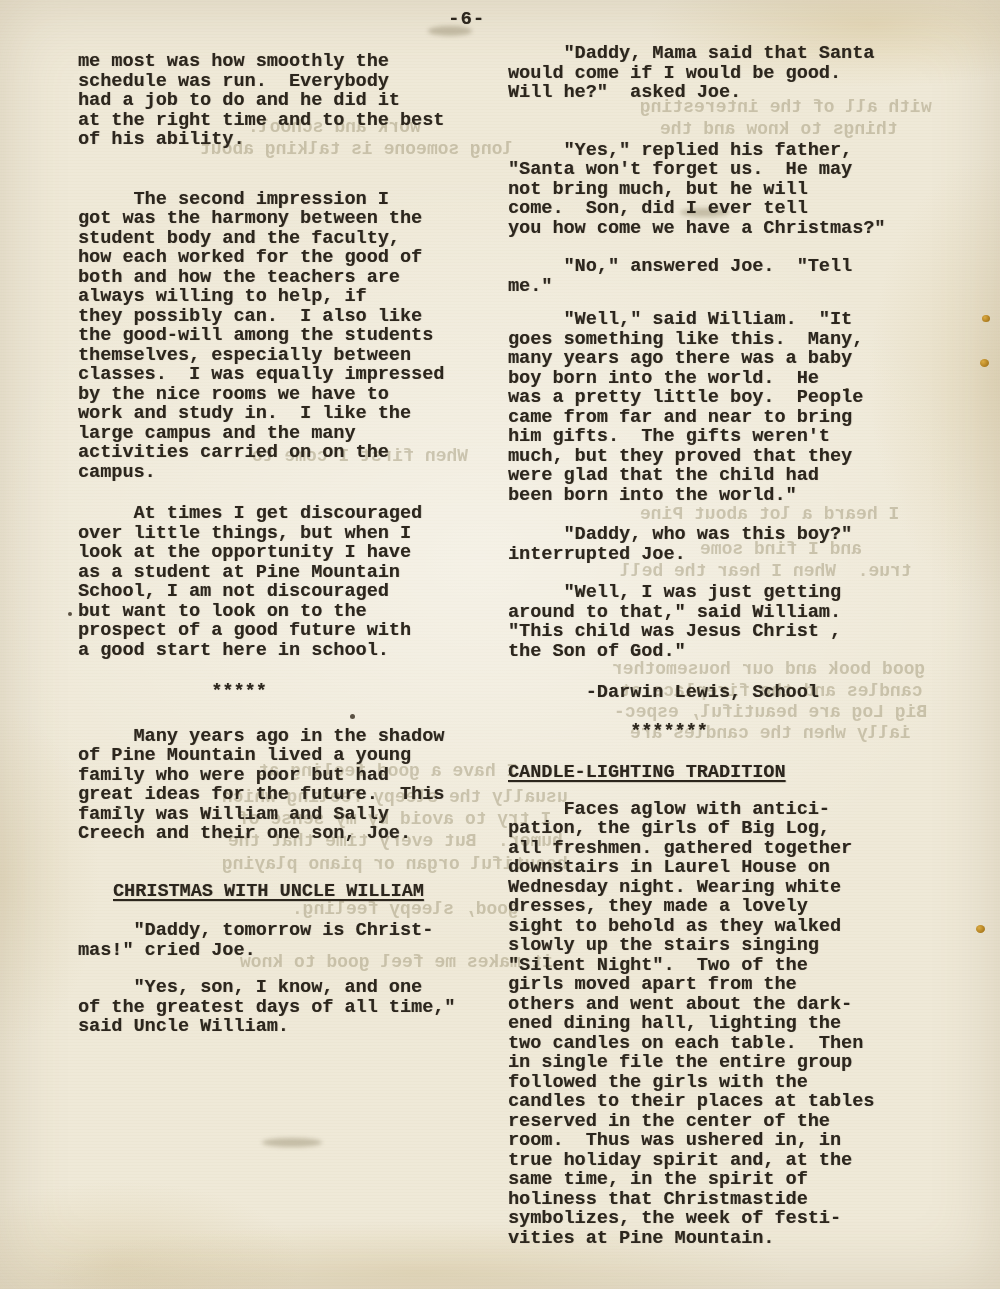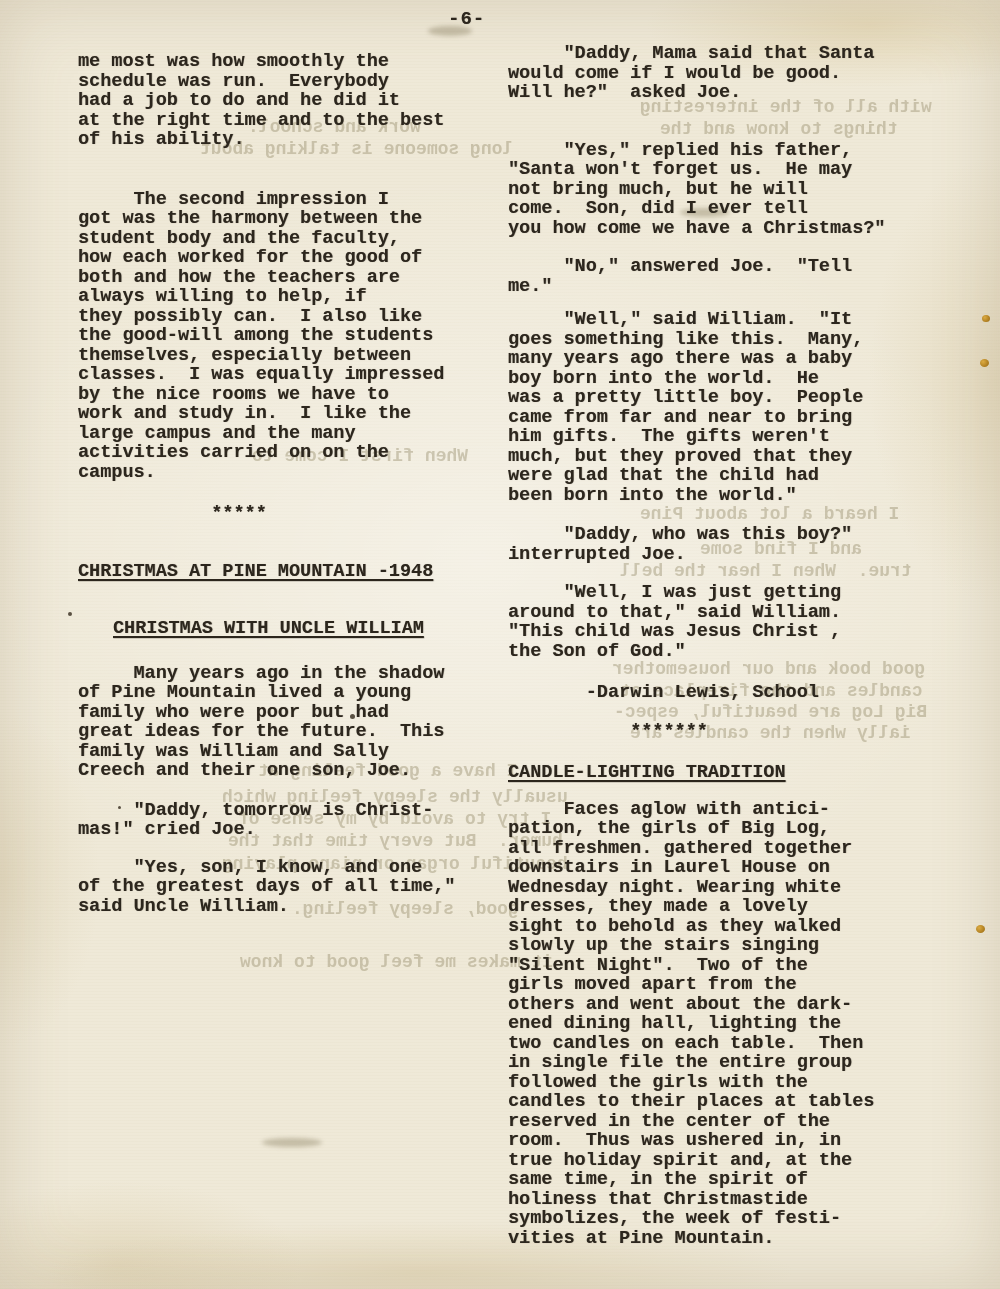--- a/index.html
+++ b/index.html
@@ -94,29 +94,36 @@
 always willing to help, if
 they possibly can.  I also like
 the good-will among the students
 themselves, especially between
 classes.  I was equally impressed
 by the nice rooms we have to
 work and study in.  I like the
 large campus and the many
 activities carried on on the
 campus.</div>
+  <div class="para" style="margin-top:22px">     At times I get discouraged
+over little things, but when I
+look at the opportunity I have
+as a student at Pine Mountain
+School, I am not discouraged
+but want to look on to the
+prospect of a good future with
+a good start here in school.</div>
   <div class="para" style="margin-top:22px">            *****</div>
-  <div class="para heading" style="margin-top:38px">CHRISTMAS AT PINE MOUNTAIN -1948</div>
-  <div class="para heading" style="margin-top:38px;margin-left:35px">CHRISTMAS WITH UNCLE WILLIAM</div>
   <div class="para" style="margin-top:25px">     Many years ago in the shadow
 of Pine Mountain lived a young
 family who were poor but had
 great ideas for the future.  This
 family was William and Sally
 Creech and their one son, Joe.</div>
+  <div class="para heading" style="margin-top:38px;margin-left:35px">CHRISTMAS WITH UNCLE WILLIAM</div>
   <div class="para" style="margin-top:20px">     "Daddy, tomorrow is Christ-
 mas!" cried Joe.</div>
   <div class="para" style="margin-top:18px">     "Yes, son, I know, and one
 of the greatest days of all time,"
 said Uncle William.</div>
 </div>
 
 <div class="col" style="left:508px;top:44px;width:442px">
   <div class="para" style="margin-top:0">     "Daddy, Mama said that Santa
 would come if I would be good.

